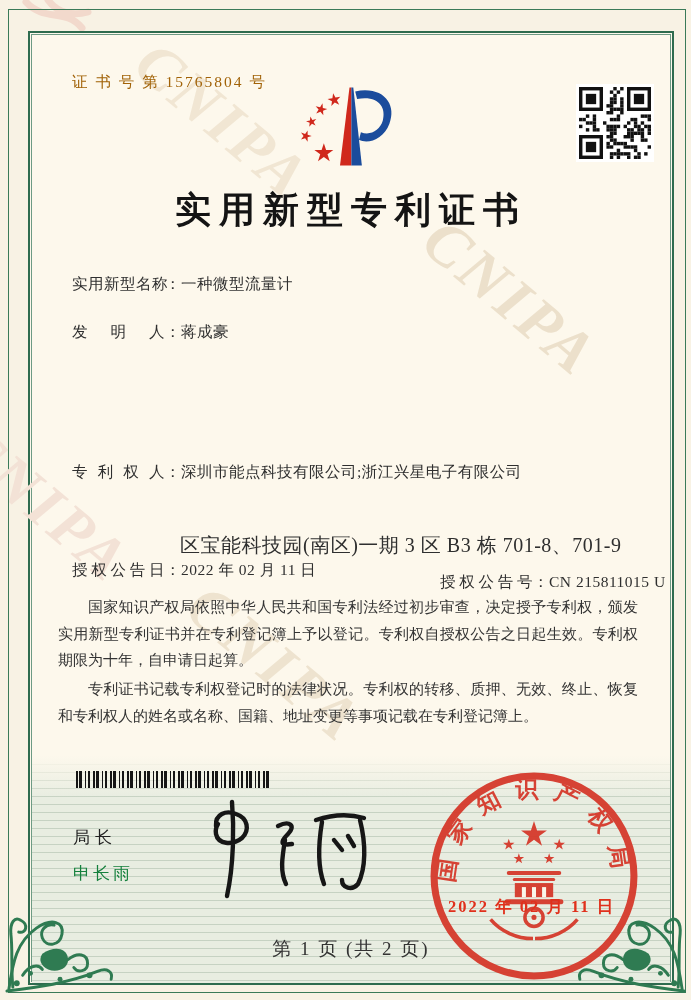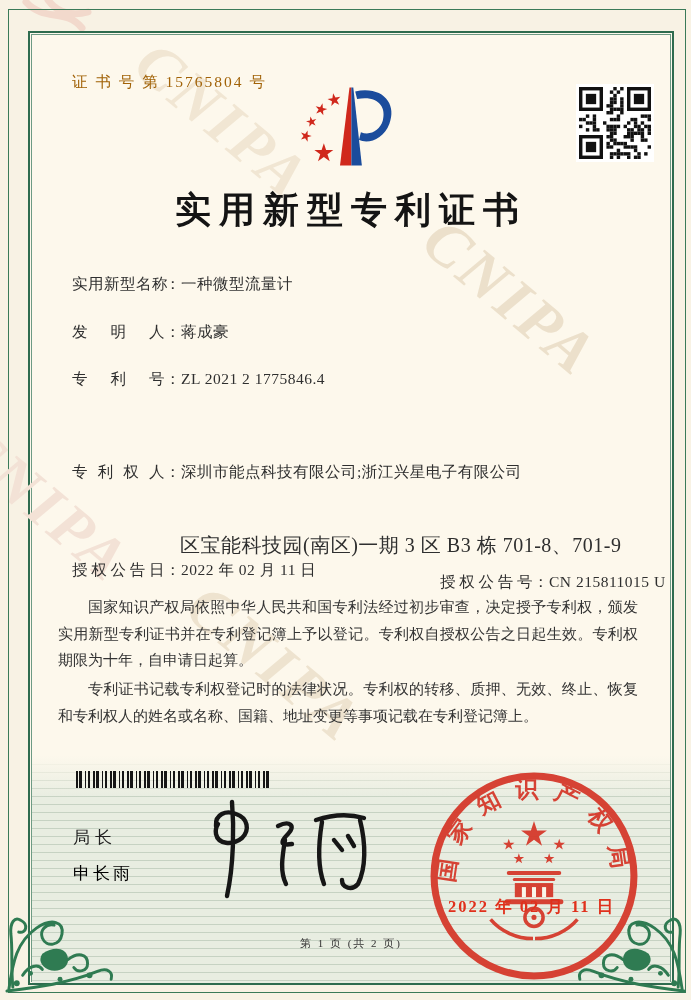--- a/index.html
+++ b/index.html
@@ -31,27 +31,27 @@
   .paras p{margin:0 0 2px 0;text-indent:2em;}
   .barcode{position:absolute;left:76px;top:771px;width:196px;height:17px;z-index:2;
         background:repeating-linear-gradient(90deg,
           #151515 0 2px,transparent 2px 3px,
           #151515 3px 6px,transparent 6px 9px,
           #151515 9px 10px,transparent 10px 12px,
           #151515 12px 14px,transparent 14px 17px);}
   .sig-title{position:absolute;left:73px;top:826px;z-index:2;font-size:17px;
         letter-spacing:5px;font-family:Liberation Mono, monospace;color:#222;}
   .sig-name{position:absolute;left:73px;top:862px;z-index:2;font-size:17px;
-        letter-spacing:3px;font-family:"Liberation Sans",sans-serif;color:#000000;}
+        letter-spacing:3px;font-family:"Liberation Sans",sans-serif;color:#15803d;}
   .signature{position:absolute;left:182px;top:796px;z-index:3;}
   .seal{position:absolute;left:428px;top:770px;z-index:4;opacity:.94;}
   .seal-date{position:absolute;left:448px;top:896px;z-index:5;font-size:16.5px;
         font-weight:600;letter-spacing:2px;color:#e0301c;white-space:nowrap;}
   .footer{position:absolute;left:28px;top:936px;width:646px;z-index:2;text-align:center;
-        font-size:11px;letter-spacing:2px;color:#333;}
+        font-size:19px;letter-spacing:2px;color:#333;}
   .logo{position:absolute;left:292px;top:80px;z-index:2;}
   .qr{position:absolute;left:576px;top:84px;z-index:2;background:#fff;padding:3px;}
   .corner{position:absolute;z-index:3;}
   .c-bl{left:3px;bottom:5px;}
   .c-br{right:3px;bottom:5px;transform:scaleX(-1);}
   .pink-curl{position:absolute;left:8px;top:0;z-index:0;}
 </style>
 </head>
 <body>
 
@@ -251,23 +251,20 @@
     </svg>
 
   <div class="title">实用新型专利证书</div>
 
   <div class="row" style="top:322px">
     <span class="flabel">发明人</span><span>：</span><span>蒋成豪</span>
   </div>
   <div class="row" style="top:274px">
     <span class="flabel">实用新型名称</span><span>：</span><span>一种微型流量计</span>
   </div>
-  <div class="row" style="top:369px">
-    <span class="flabel">专利号</span><span>：</span><span>ZL 2021 2 1775846.4</span>
-  </div>
   <div class="row" style="top:462px">
     <span class="flabel">专利权人</span><span>：</span><span>深圳市能点科技有限公司;浙江兴星电子有限公司</span>
   </div>
   <div class="addr2" style="top:532px">区宝能科技园(南区)一期 3 区 B3 栋 701-8、701-9</div>
   <div class="row" style="top:560px">
     <span class="flabel">授权公告日</span><span>：</span><span>2022 年 02 月 11 日</span>
     <span class="pairR">
       <span class="flabel">授权公告号</span><span>：</span><span>CN 215811015 U</span>
     </span>
   </div>

